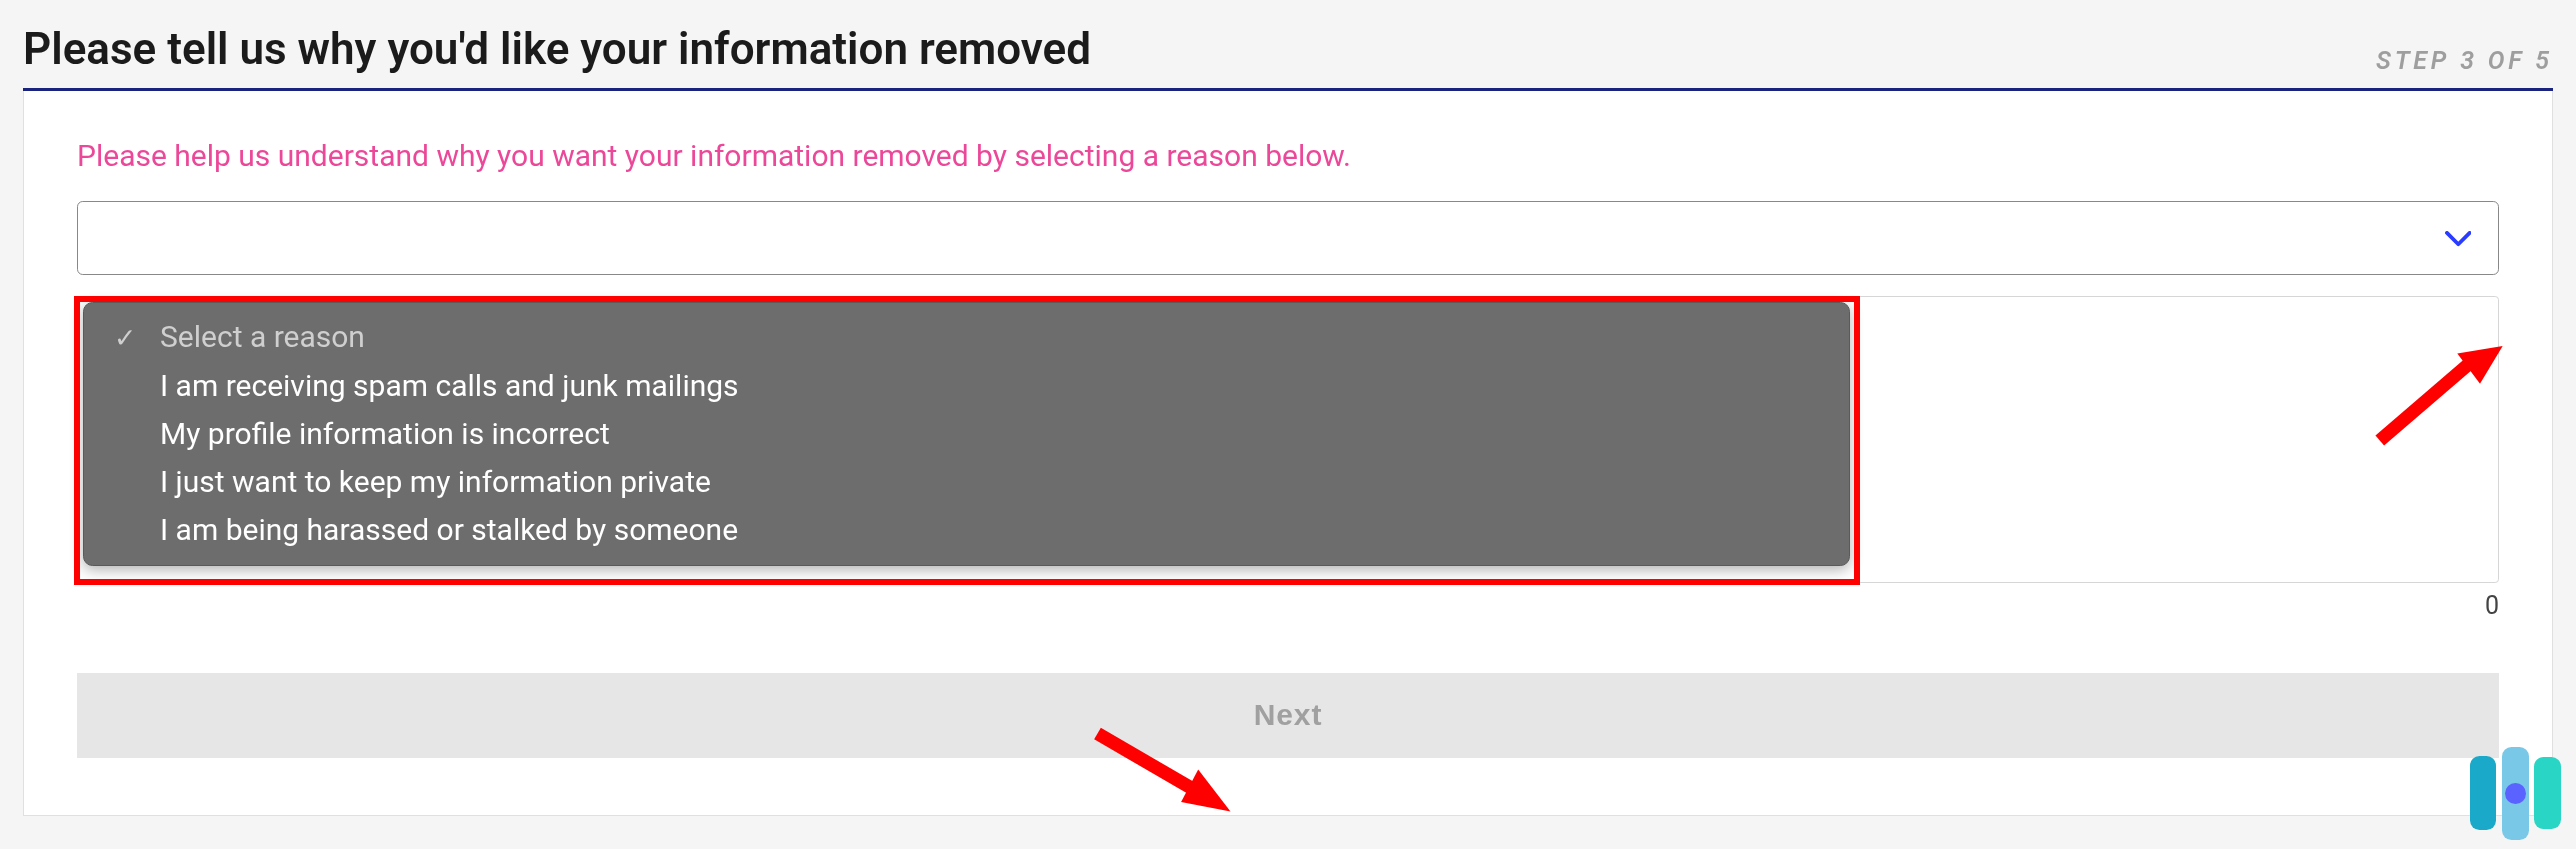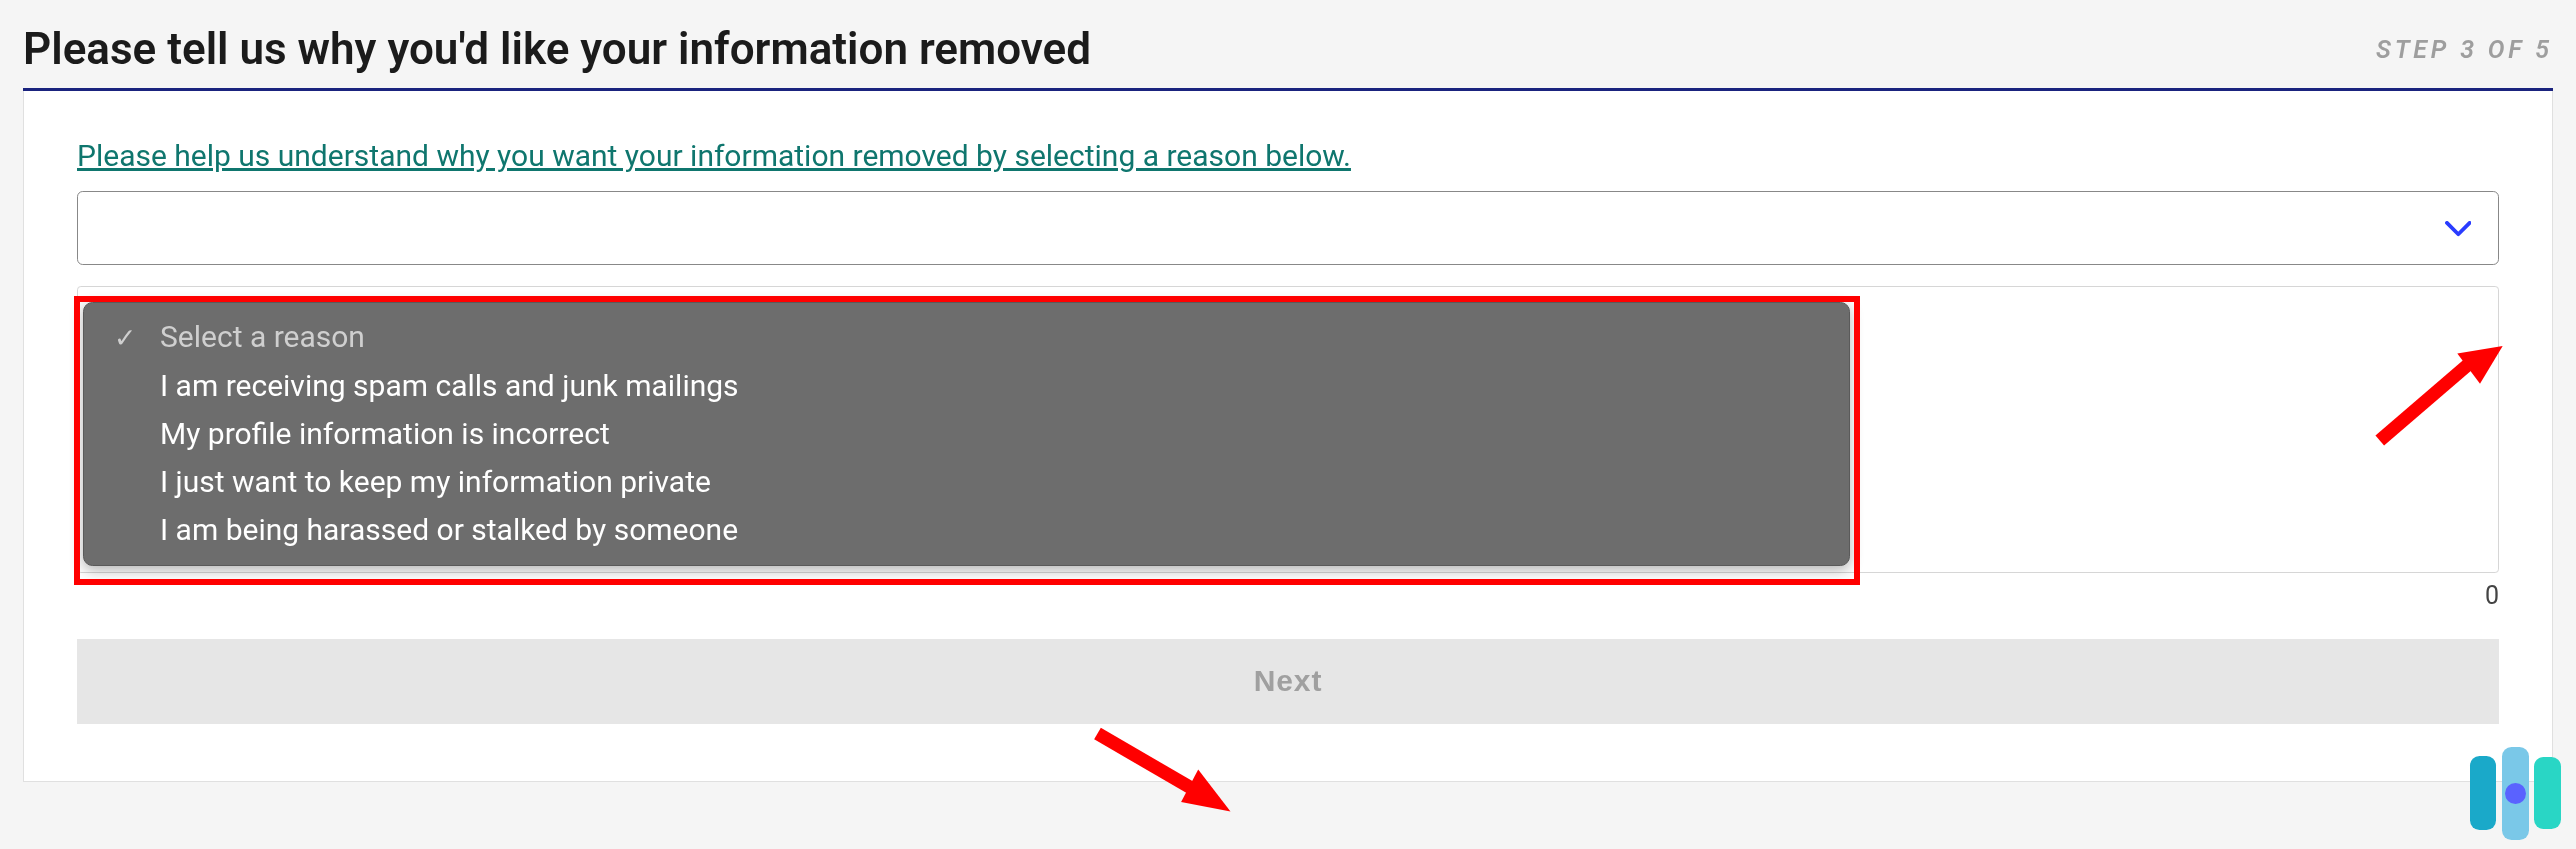--- a/index.html
+++ b/index.html
@@ -14,21 +14,21 @@
     overflow: hidden;
   }
 
   .page {
     width: 2576px;
     padding: 23px;
   }
 
   .header {
     display: flex;
-    align-items: center;
+    align-items: flex-end;
     justify-content: space-between;
     padding-bottom: 13.3px;
     border-bottom: 3.8px solid #1a237e;
   }
   .header h1 {
     font-size: 44px;
     font-weight: 600;
     color: #1b1b1b;
   }
   .step-indicator {
@@ -43,23 +43,22 @@
     margin-top: 0;
     background: #ffffff;
     border: 0.9px solid #e0e0e0;
     border-top: none;
     padding: 47px 53px 57px 53px;
     position: relative;
   }
 
   .instruction {
     font-size: 30px;
-    color: #0f766e;
-    margin-bottom: 18px;
-    text-decoration: underline;
+    color: #ec4899;
+    margin-bottom: 28px;
   }
 
   .select-wrap {
     position: relative;
     width: 100%;
   }
 
   .select-box {
     width: 100%;
     height: 74px;
@@ -88,21 +87,21 @@
     background: #fff;
   }
   .char-count {
     text-align: right;
     font-size: 25px;
     color: #444;
     padding-top: 7.6px;
   }
 
   .next-btn {
-    margin-top: 29px;
+    margin-top: 53px;
     width: 100%;
     height: 85px;
     background: #e6e6e6;
     border: none;
     font-size: 30px;
     font-weight: 600;
     color: #a0a0a0;
     letter-spacing: 0.9px;
     cursor: pointer;
   }

